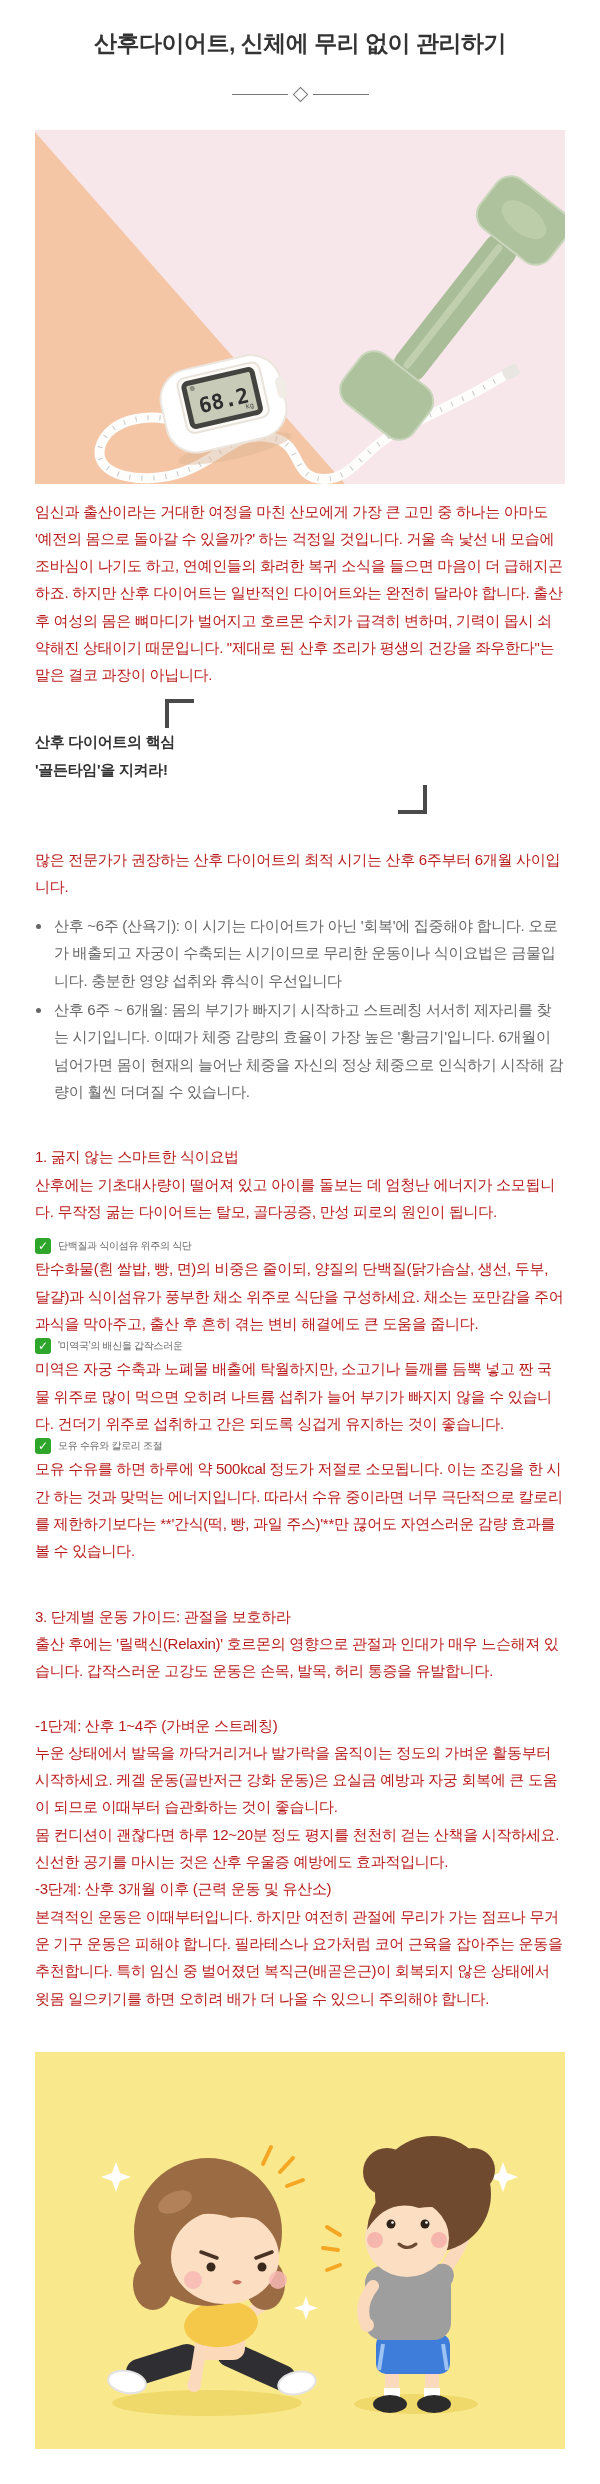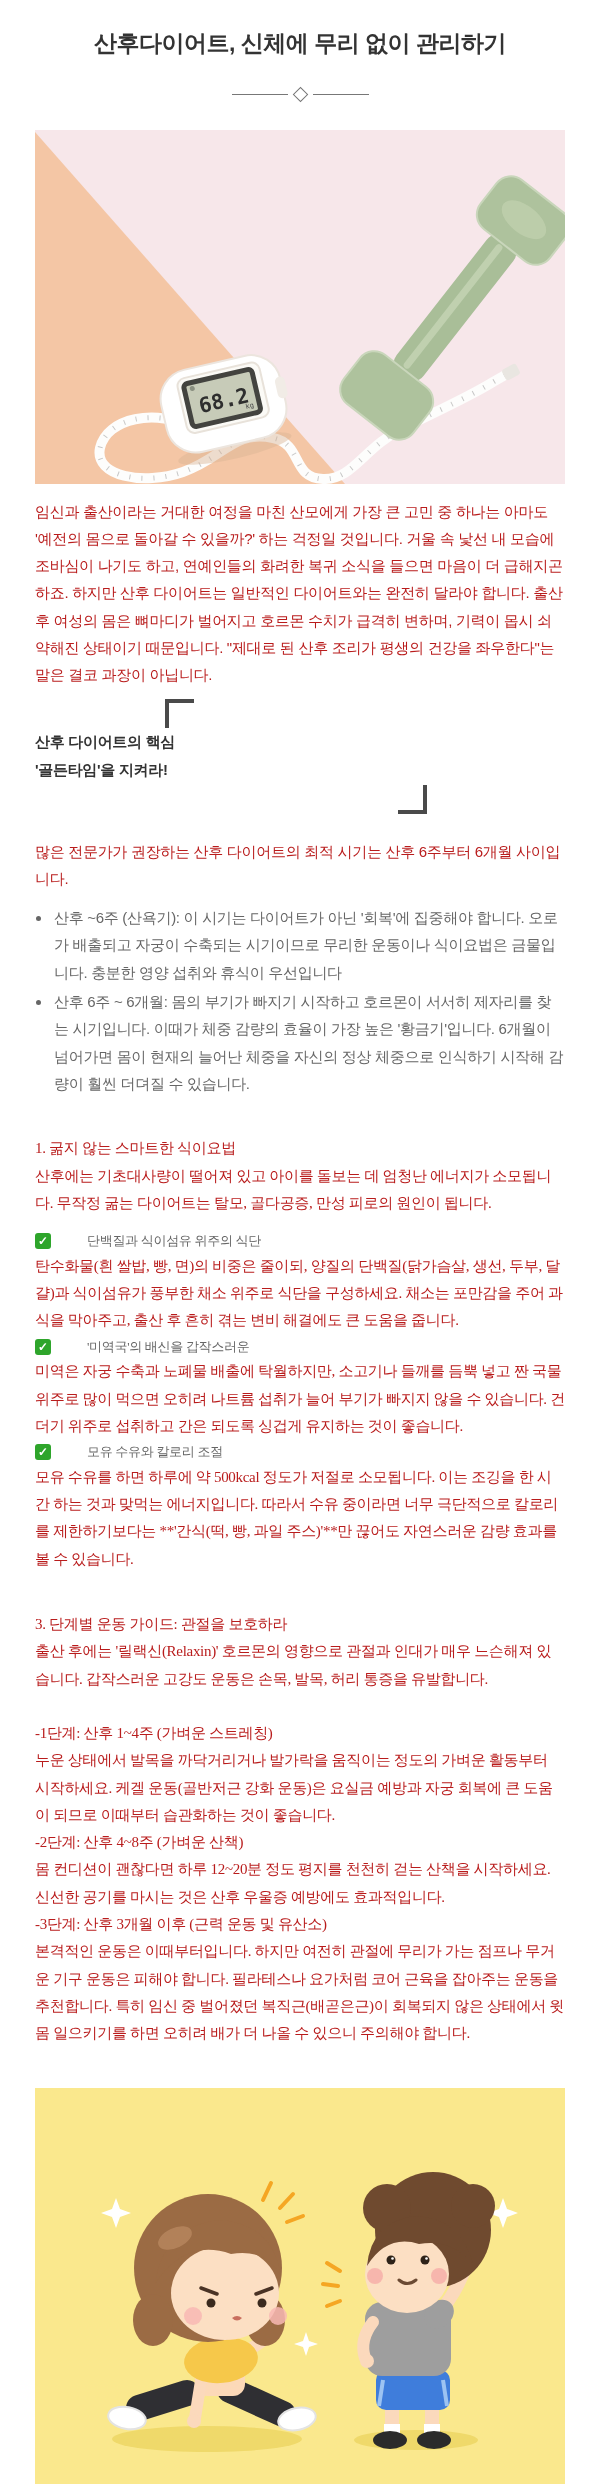--- a/index.html
+++ b/index.html
@@ -20,32 +20,32 @@
   p{margin:0;font-size:15px;line-height:1.82;color:#b91c1c;letter-spacing:-0.3px;
     word-break:break-all;}
   .intro{margin-top:14px;}
   
   .quote{margin-top:10px;}
   .br-tl{display:block;width:25px;height:25px;border-top:4px solid #4a4a4a;
     border-left:4px solid #4a4a4a;margin-left:130px;}
   .br-br{display:block;width:25px;height:25px;border-bottom:4px solid #4a4a4a;
     border-right:4px solid #4a4a4a;margin-left:auto;margin-right:138px;}
   .q-line{text-align:left;font-weight:700;color:#333;line-height:1.9;}
-  .golden-intro{margin-top:24px;}
+  .golden-intro{margin-top:32px;}
   ul.bullets{margin:12px 0 0;padding-left:17px;list-style:disc;}
   ul.bullets li{font-size:15px;line-height:1.82;color:#666;letter-spacing:-0.3px;
     word-break:break-all;padding-left:2px;}
   ul.bullets li + li{margin-top:2px;}
-  .section{margin-top:38px;font-family:Liberation Serif, serif;}
+  .section{margin-top:38px;}
   .gap{height:27px;}
   .check-row{display:flex;align-items:center;gap:7px;margin-top:0;}
   .check-box{display:inline-flex;align-items:center;justify-content:center;flex:0 0 auto;
     width:16px;height:16px;border-radius:3px;background:#2EA52B;color:#fff;
     font-size:12px;font-weight:700;line-height:1;}
-  .check-row .check-title{font-size:13px;line-height:1.82;color:#666;letter-spacing:-0.3px;margin-left:29px;}
+  .check-row .check-title{font-size:10px;line-height:1.82;color:#666;letter-spacing:-0.3px;}
   .after-intro{margin-top:12px;}
 </style>
 </head>
 <body>
 
 <div class="page">
   <div class="content">
 
     <h1 class="title">산후다이어트, 신체에 무리 없이 관리하기</h1>
 
@@ -97,21 +97,21 @@
       <span class="br-tl"></span>
       <p class="q-line">산후 다이어트의 핵심</p>
       <p class="q-line">'골든타임'을 지켜라!</p>
       <span class="br-br"></span>
     </div>
 
     <p class="golden-intro">많은 전문가가 권장하는 산후 다이어트의 최적 시기는 산후 6주부터 6개월 사이입니다.</p>
 
     <ul class="bullets">
       <li>산후 ~6주 (산욕기): 이 시기는 다이어트가 아닌 '회복'에 집중해야 합니다. 오로가 배출되고 자궁이 수축되는 시기이므로 무리한 운동이나 식이요법은 금물입니다. 충분한 영양 섭취와 휴식이 우선입니다</li>
-      <li>산후 6주 ~ 6개월: 몸의 부기가 빠지기 시작하고 호르몬이 서서히 제자리를 찾는 시기입니다. 이때가 체중 감량의 효율이 가장 높은 '황금기'입니다. 6개월이 넘어가면 몸이 현재의 늘어난 체중을 자신의 정상 체중으로 인식하기 시작해 감량이 훨씬 더뎌질 수 있습니다.</li>
+      <li>산후 6주 ~ 6개월: 몸의 부기가 빠지기 시작하고 스트레칭 서서히 제자리를 찾는 시기입니다. 이때가 체중 감량의 효율이 가장 높은 '황금기'입니다. 6개월이 넘어가면 몸이 현재의 늘어난 체중을 자신의 정상 체중으로 인식하기 시작해 감량이 훨씬 더뎌질 수 있습니다.</li>
     </ul>
 
     <div class="section">
       <p>1. 굶지 않는 스마트한 식이요법</p>
       <p>산후에는 기초대사량이 떨어져 있고 아이를 돌보는 데 엄청난 에너지가 소모됩니다. 무작정 굶는 다이어트는 탈모, 골다공증, 만성 피로의 원인이 됩니다.</p>
       <div class="after-intro"></div>
       <div class="check-row">
         <span class="check-box">✓</span>
         <span class="check-title">단백질과 식이섬유 위주의 식단</span>
       </div>
@@ -127,21 +127,20 @@
       </div>
       <p>모유 수유를 하면 하루에 약 500kcal 정도가 저절로 소모됩니다. 이는 조깅을 한 시간 하는 것과 맞먹는 에너지입니다. 따라서 수유 중이라면 너무 극단적으로 칼로리를 제한하기보다는 **'간식(떡, 빵, 과일 주스)'**만 끊어도 자연스러운 감량 효과를 볼 수 있습니다.</p>
     </div>
 
     <div class="section">
       <p>3. 단계별 운동 가이드: 관절을 보호하라</p>
       <p>출산 후에는 '릴랙신(Relaxin)' 호르몬의 영향으로 관절과 인대가 매우 느슨해져 있습니다. 갑작스러운 고강도 운동은 손목, 발목, 허리 통증을 유발합니다.</p>
       <div class="gap"></div>
       <p>-1단계: 산후 1~4주 (가벼운 스트레칭)</p>
       <p>누운 상태에서 발목을 까닥거리거나 발가락을 움직이는 정도의 가벼운 활동부터 시작하세요. 케겔 운동(골반저근 강화 운동)은 요실금 예방과 자궁 회복에 큰 도움이 되므로 이때부터 습관화하는 것이 좋습니다.</p>
-      <p>-2단계: 산후 4~8주 (가벼운 산책)</p>
       <p>몸 컨디션이 괜찮다면 하루 12~20분 정도 평지를 천천히 걷는 산책을 시작하세요. 신선한 공기를 마시는 것은 산후 우울증 예방에도 효과적입니다.</p>
       <p>-3단계: 산후 3개월 이후 (근력 운동 및 유산소)</p>
       <p>본격적인 운동은 이때부터입니다. 하지만 여전히 관절에 무리가 가는 점프나 무거운 기구 운동은 피해야 합니다. 필라테스나 요가처럼 코어 근육을 잡아주는 운동을 추천합니다. 특히 임신 중 벌어졌던 복직근(배곧은근)이 회복되지 않은 상태에서 윗몸 일으키기를 하면 오히려 배가 더 나올 수 있으니 주의해야 합니다.</p>
     </div>
 
     <figure class="illus">
       <svg width="530" height="397" viewBox="0 0 530 397">
         <rect x="0" y="0" width="530" height="397" fill="#FAE88D"></rect>
         <ellipse cx="172" cy="351" rx="95" ry="13" fill="#EFD96A"></ellipse>
         <ellipse cx="381" cy="352" rx="62" ry="10" fill="#EFD96A"></ellipse>

